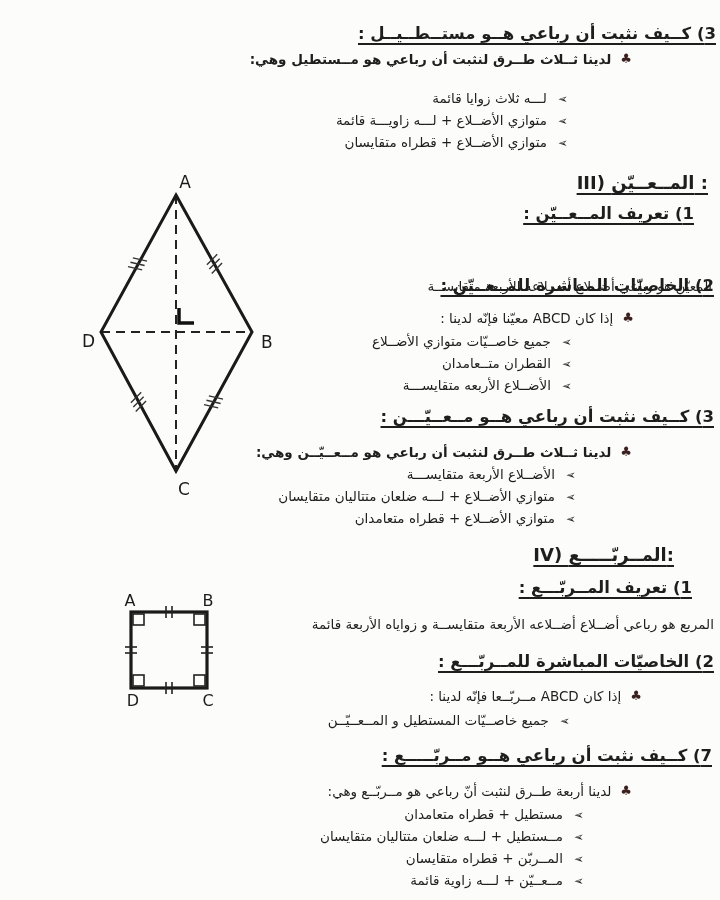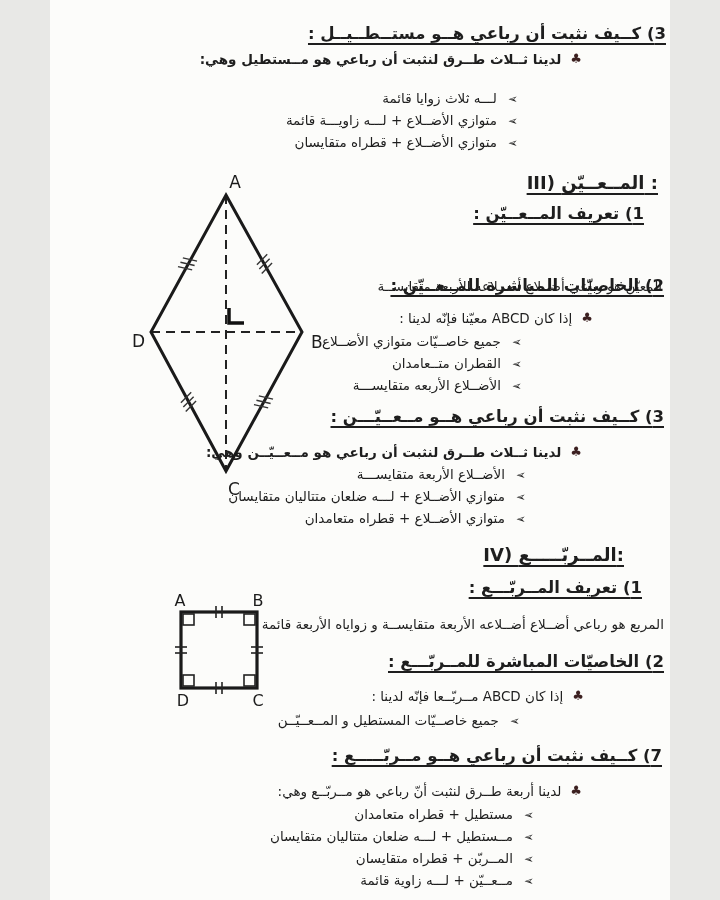--- a/index.html
+++ b/index.html
@@ -1,18 +1,18 @@
 <!DOCTYPE html>
 <html lang="ar"><head>
 <meta charset="utf-8">
 <style>
   html,body{margin:0;padding:0;}
   body{background:#e8e8e6;}
   .page{
-    position:relative;width:620px;height:900px;margin:0 auto;
+    position:relative;width:720px;height:900px;margin:0 auto;
     background:#fcfcfa;overflow:hidden;
     font-family:"DejaVu Sans","Liberation Sans",sans-serif;
     color:#1e1e1e;
   }
   .abs{position:absolute;direction:rtl;unicode-bidi:plaintext;white-space:nowrap;line-height:1.25;}
   .h-main{font-size:16.5px;font-weight:bold;text-decoration:underline;text-underline-offset:4px;text-decoration-thickness:1.5px;letter-spacing:.2px;}
   .h-title{font-size:18px;font-weight:bold;text-decoration:underline;text-underline-offset:4px;text-decoration-thickness:1.5px;}
   .body-text{font-size:13.5px;}
   .li{font-size:13.5px;}
   .marker-flower{color:#3c2020;font-size:13px;margin-inline-end:9px;vertical-align:1px;}
@@ -38,21 +38,21 @@
   </div>
   <div class="abs li" style="top:134px;right:152px;">
     <span class="marker-arrow">➢</span><span>متوازي الأضــلاع + قطراه متقايسان</span>
   </div>
 
   <div class="abs h-title" style="top:172px;right:12px;">III) المــعــيّن :</div>
   <div class="abs h-main" style="top:204px;right:26px;">1) تعريف المــعــيّن :</div>
   <div class="abs body-text" style="top:240px;right:8px;margin-top:38px;">المعيّن هو رباعي أضــلاع أضــلاعه الأربعة متقايســة</div>
 
   <div class="abs h-main" style="top:276px;right:6px;">2) الخاصيّات المباشرة للمــعــيّن :</div>
-  <div class="abs body-text" style="top:310px;right:77px;margin-left:24px;">
+  <div class="abs body-text" style="top:310px;right:86px;margin-left:24px;">
     <span class="marker-flower">♣</span><span>إذا كان ABCD معيّنا فإنّه لدينا :</span>
   </div>
   <div class="abs li" style="top:333px;right:148px;">
     <span class="marker-arrow">➢</span><span>جميع خاصــيّات متوازي الأضــلاع</span>
   </div>
   <div class="abs li" style="top:355px;right:148px;">
     <span class="marker-arrow">➢</span><span>القطران متــعامدان</span>
   </div>
   <div class="abs li" style="top:377px;right:148px;">
     <span class="marker-arrow">➢</span><span>الأضــلاع الأربعه متقايســـة</span>
@@ -70,21 +70,21 @@
   </div>
   <div class="abs li" style="top:510px;right:144px;">
     <span class="marker-arrow">➢</span><span>متوازي الأضــلاع + قطراه متعامدان</span>
   </div>
 
   <div class="abs h-title" style="top:544px;right:46px;">IV) المــربّـــــع:</div>
   <div class="abs h-main" style="top:578px;right:28px;">1) تعريف المــربّـــع :</div>
   <div class="abs body-text" style="top:616px;right:6px;">المربع هو رباعي أضــلاع أضــلاعه الأربعة متقايســة و زواياه الأربعة قائمة</div>
 
   <div class="abs h-main" style="top:652px;right:6px;text-align:right;">2) الخاصيّات المباشرة للمــربّـــع :</div>
-  <div class="abs body-text" style="top:688px;right:86px;text-align:center;">
+  <div class="abs body-text" style="top:688px;right:78px;text-align:center;">
     <span class="marker-flower">♣</span><span>إذا كان ABCD مــربّــعا  فإنّه لدينا :</span>
   </div>
   <div class="abs li" style="top:712px;right:150px;">
     <span class="marker-arrow">➢</span><span>جميع خاصــيّات المستطيل و المــعــيّــن</span>
   </div>
 
   <div class="abs h-main" style="top:746px;right:8px;">7) كــيف نثبت أن رباعي هــو مــربّـــــع :</div>
   <div class="abs body-text" style="top:783px;right:88px;">
     <span class="marker-flower">♣</span><span>لدينا أربعة طــرق  لنثبت أنّ رباعي هو مــربّــع وهي:</span>
   </div>

